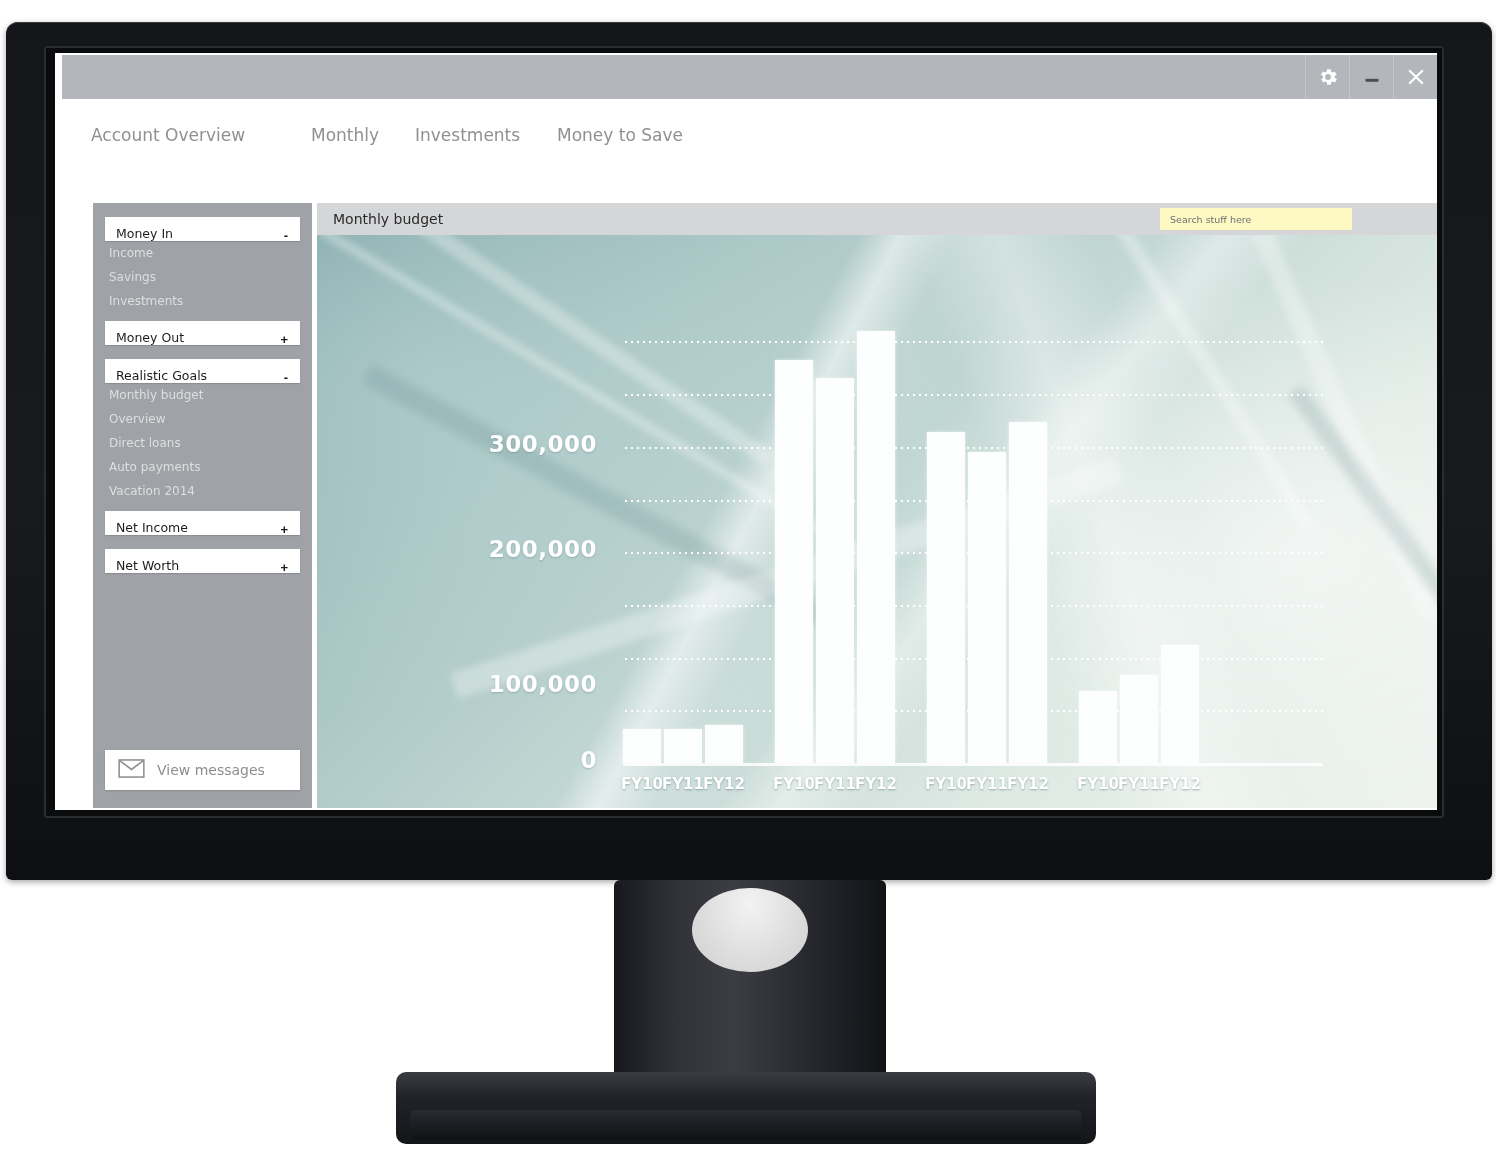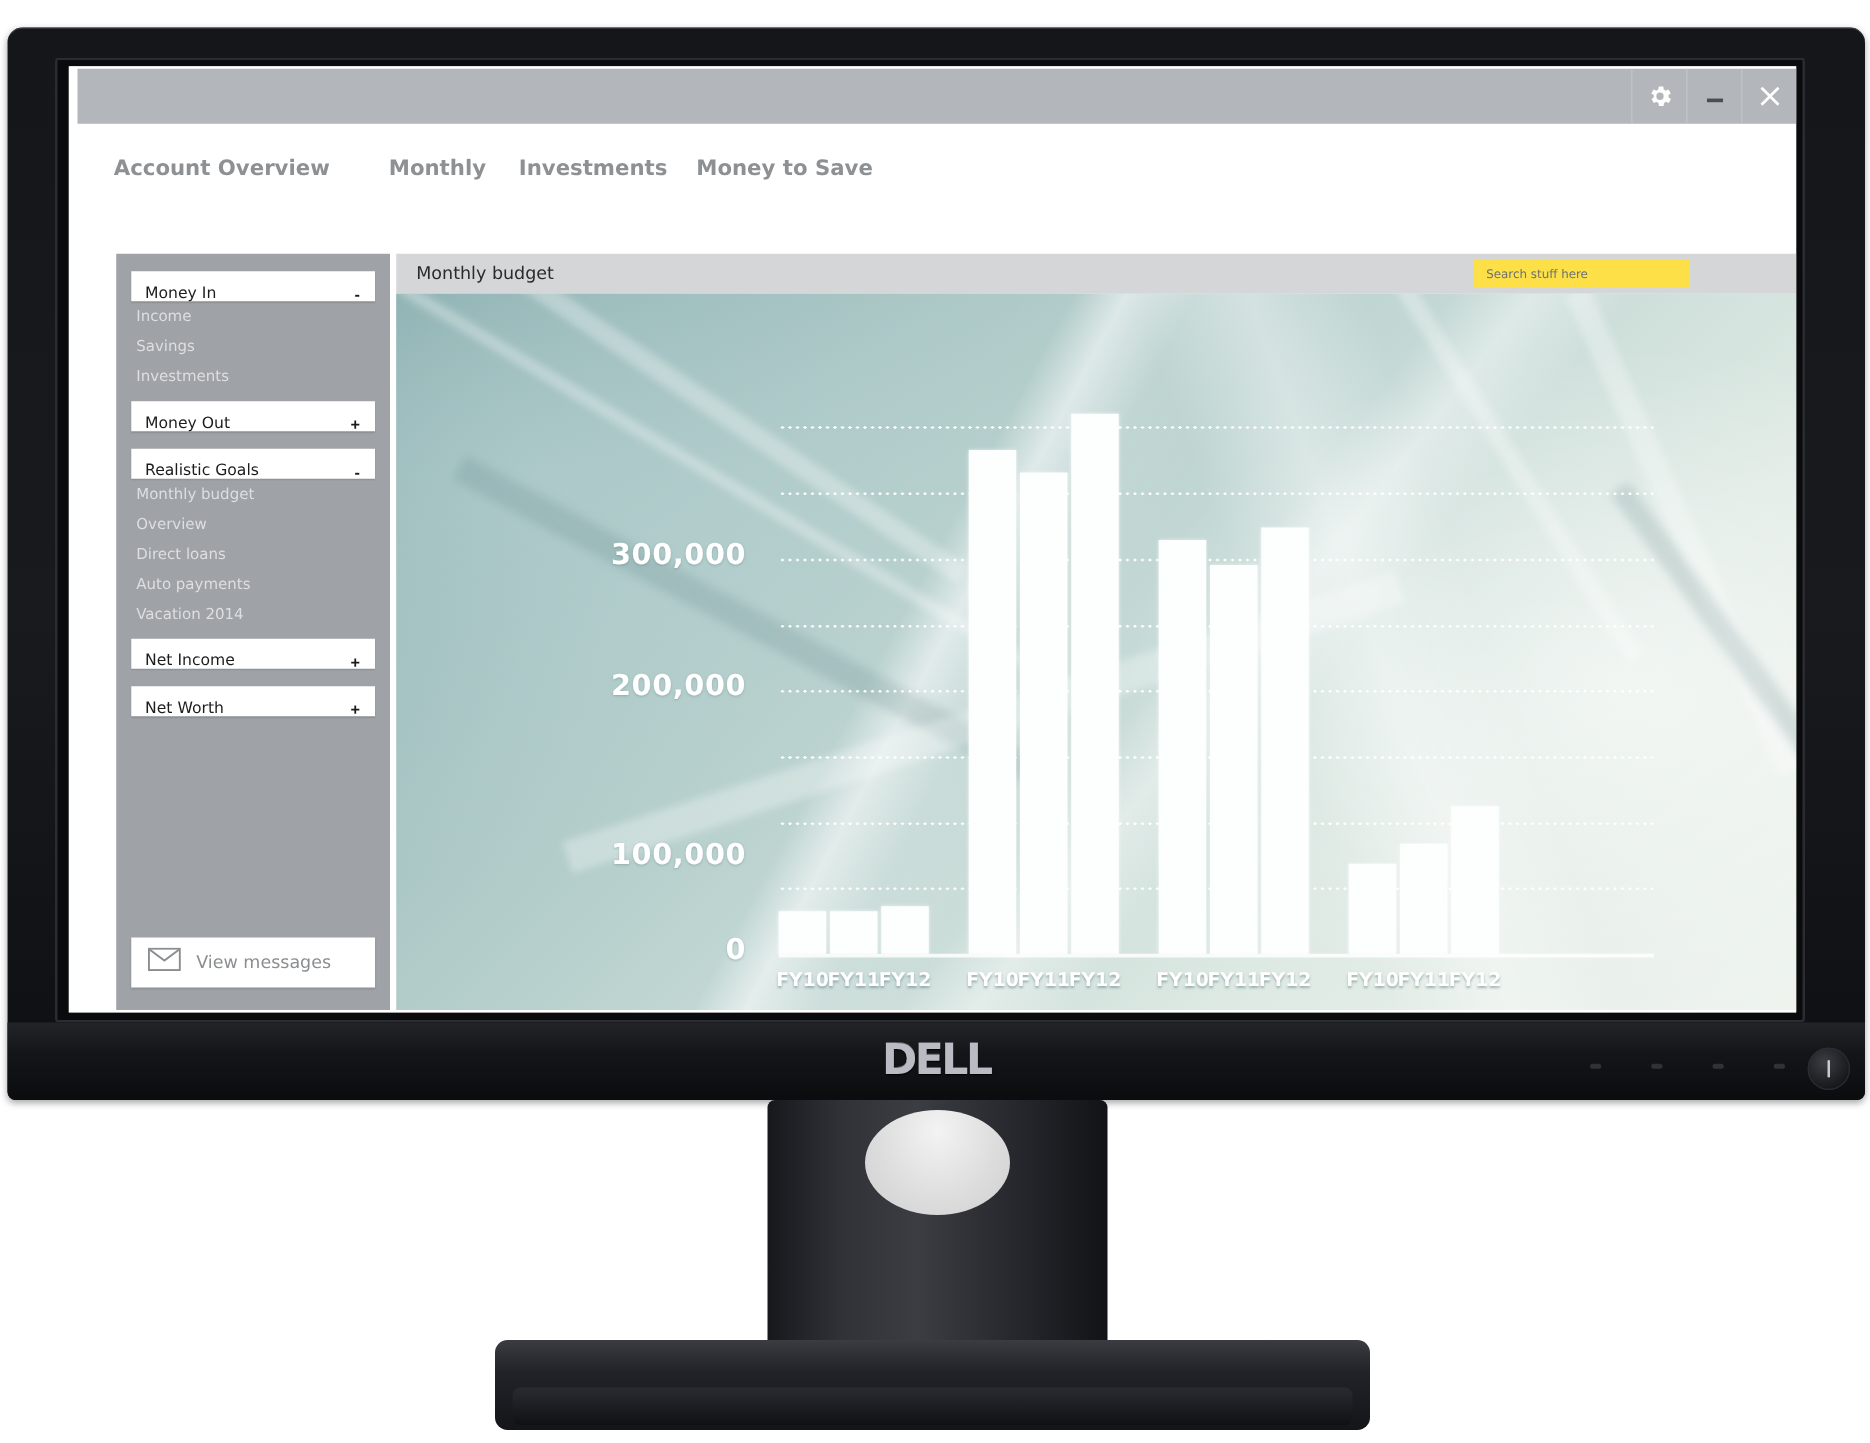--- a/index.html
+++ b/index.html
@@ -94,21 +94,21 @@
     width: 44px; display: flex; align-items: center; justify-content: center;
     border-left: 1px solid #c2c5c9; cursor: pointer;
   }
   .title-btn svg { display: block; }
 
   #page-header { position: absolute; left: 36px; top: 58px; width: 1320px; }
   #page-title {
     font-size: 36px; font-weight: 400; color: #1a1a1a; letter-spacing: -0.3px;
     font-family: "DejaVu Sans", sans-serif;
   }
-  #tabs { margin-top: 14px; display: flex; gap: 0; font-weight: bold; }
+  #tabs { margin-top: 14px; display: flex; gap: 0; }
   .tab-item {
     font-size: 17px; color: #8e9194; cursor: pointer; white-space: nowrap;
     font-family: "DejaVu Sans", sans-serif;
   }
   .tab-item:nth-child(1) { width: 220px; }
   .tab-item:nth-child(2) { width: 104px; }
   .tab-item:nth-child(3) { width: 142px; }
 
   
   #sidebar {
@@ -145,22 +145,22 @@
   
   #main-panel { position: absolute; left: 262px; top: 150px; width: 1120px; height: 605px; }
   #panel-toolbar {
     position: relative; width: 1120px; height: 32px; background: #d4d6d8;
     display: flex; align-items: center;
   }
   #panel-title {
     margin-left: 16px; font-size: 14px; color: #2a2a2a; font-family: "DejaVu Sans", sans-serif;
   }
   #search-box {
-    position: absolute; right: 85px; top: 5px; width: 173px; height: 22px;
-    background: #fde047; display: flex; align-items: center; padding-left: 10px;
+    position: absolute; right: 85px; top: 5px; width: 192px; height: 22px;
+    background: #fef9c3; display: flex; align-items: center; padding-left: 10px;
   }
   #search-placeholder { font-size: 9.5px; color: #6d7072; font-family: "DejaVu Sans", sans-serif; }
 
   
   #chart-area {
     position: absolute; left: 0; top: 32px; width: 1120px; height: 573px;
     overflow: hidden;
     background:
       linear-gradient(118deg, rgba(255,255,255,.00) 38%, rgba(255,255,255,.55) 41%, rgba(255,255,255,.10) 45%, rgba(255,255,255,0) 50%),
       linear-gradient(128deg, rgba(255,255,255,0) 54%, rgba(255,255,255,.40) 58%, rgba(255,255,255,0) 63%),
@@ -347,31 +347,19 @@
               <div class="xlabel" style="left: 799px; width: 46px; top: 540px;">FY11</div>
               <div class="bar" title="FY12: 112,200" style="left: 844px; width: 38px; top: 409.741px; height: 118.259px;"></div>
               <div class="xlabel" style="left: 840px; width: 46px; top: 540px;">FY12</div>
             </div>
         </div>
       </div>
 
     </div>
   </div>
 
-  <div id="bezel-chin">
-    <div id="dell-logo">DELL</div>
-    <div id="osd-buttons">
-      <div class="osd-dot"></div>
-      <div class="osd-dot"></div>
-      <div class="osd-dot"></div>
-      <div class="osd-dot"></div>
-    </div>
-    <div id="power-button">
-      <div id="power-glyph"></div>
-    </div>
-  </div>
 
   <div id="stand-neck"></div>
   <div id="stand-hole-shadow"></div>
   <div id="stand-base"></div>
   <div id="stand-base-front"></div>
 
 </div>
 
 </body></html>

